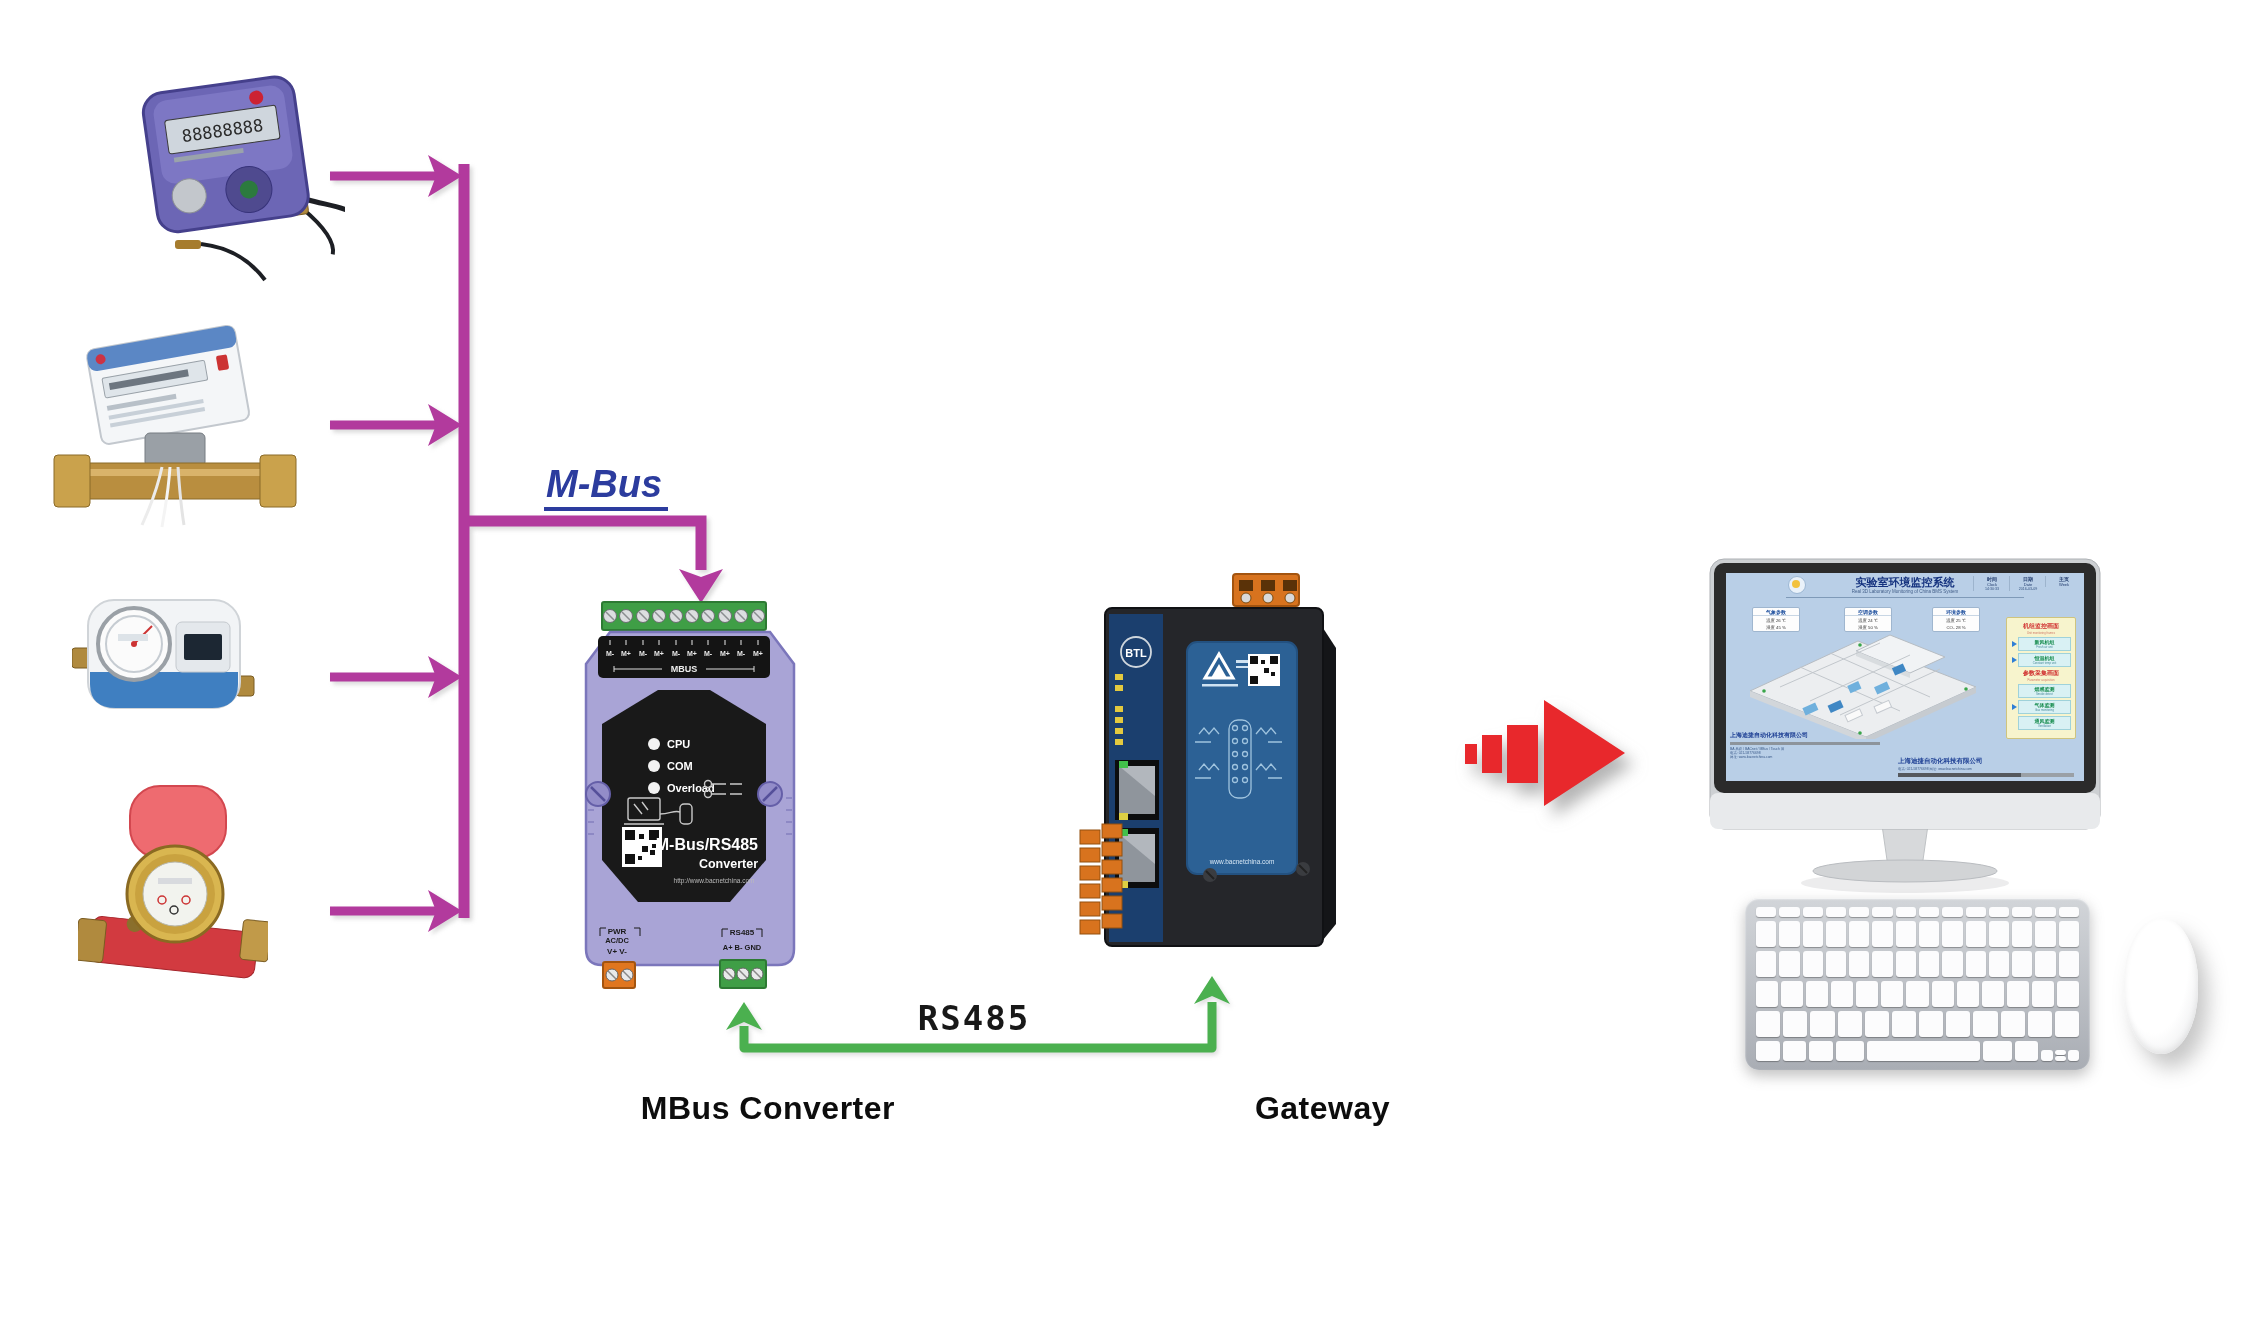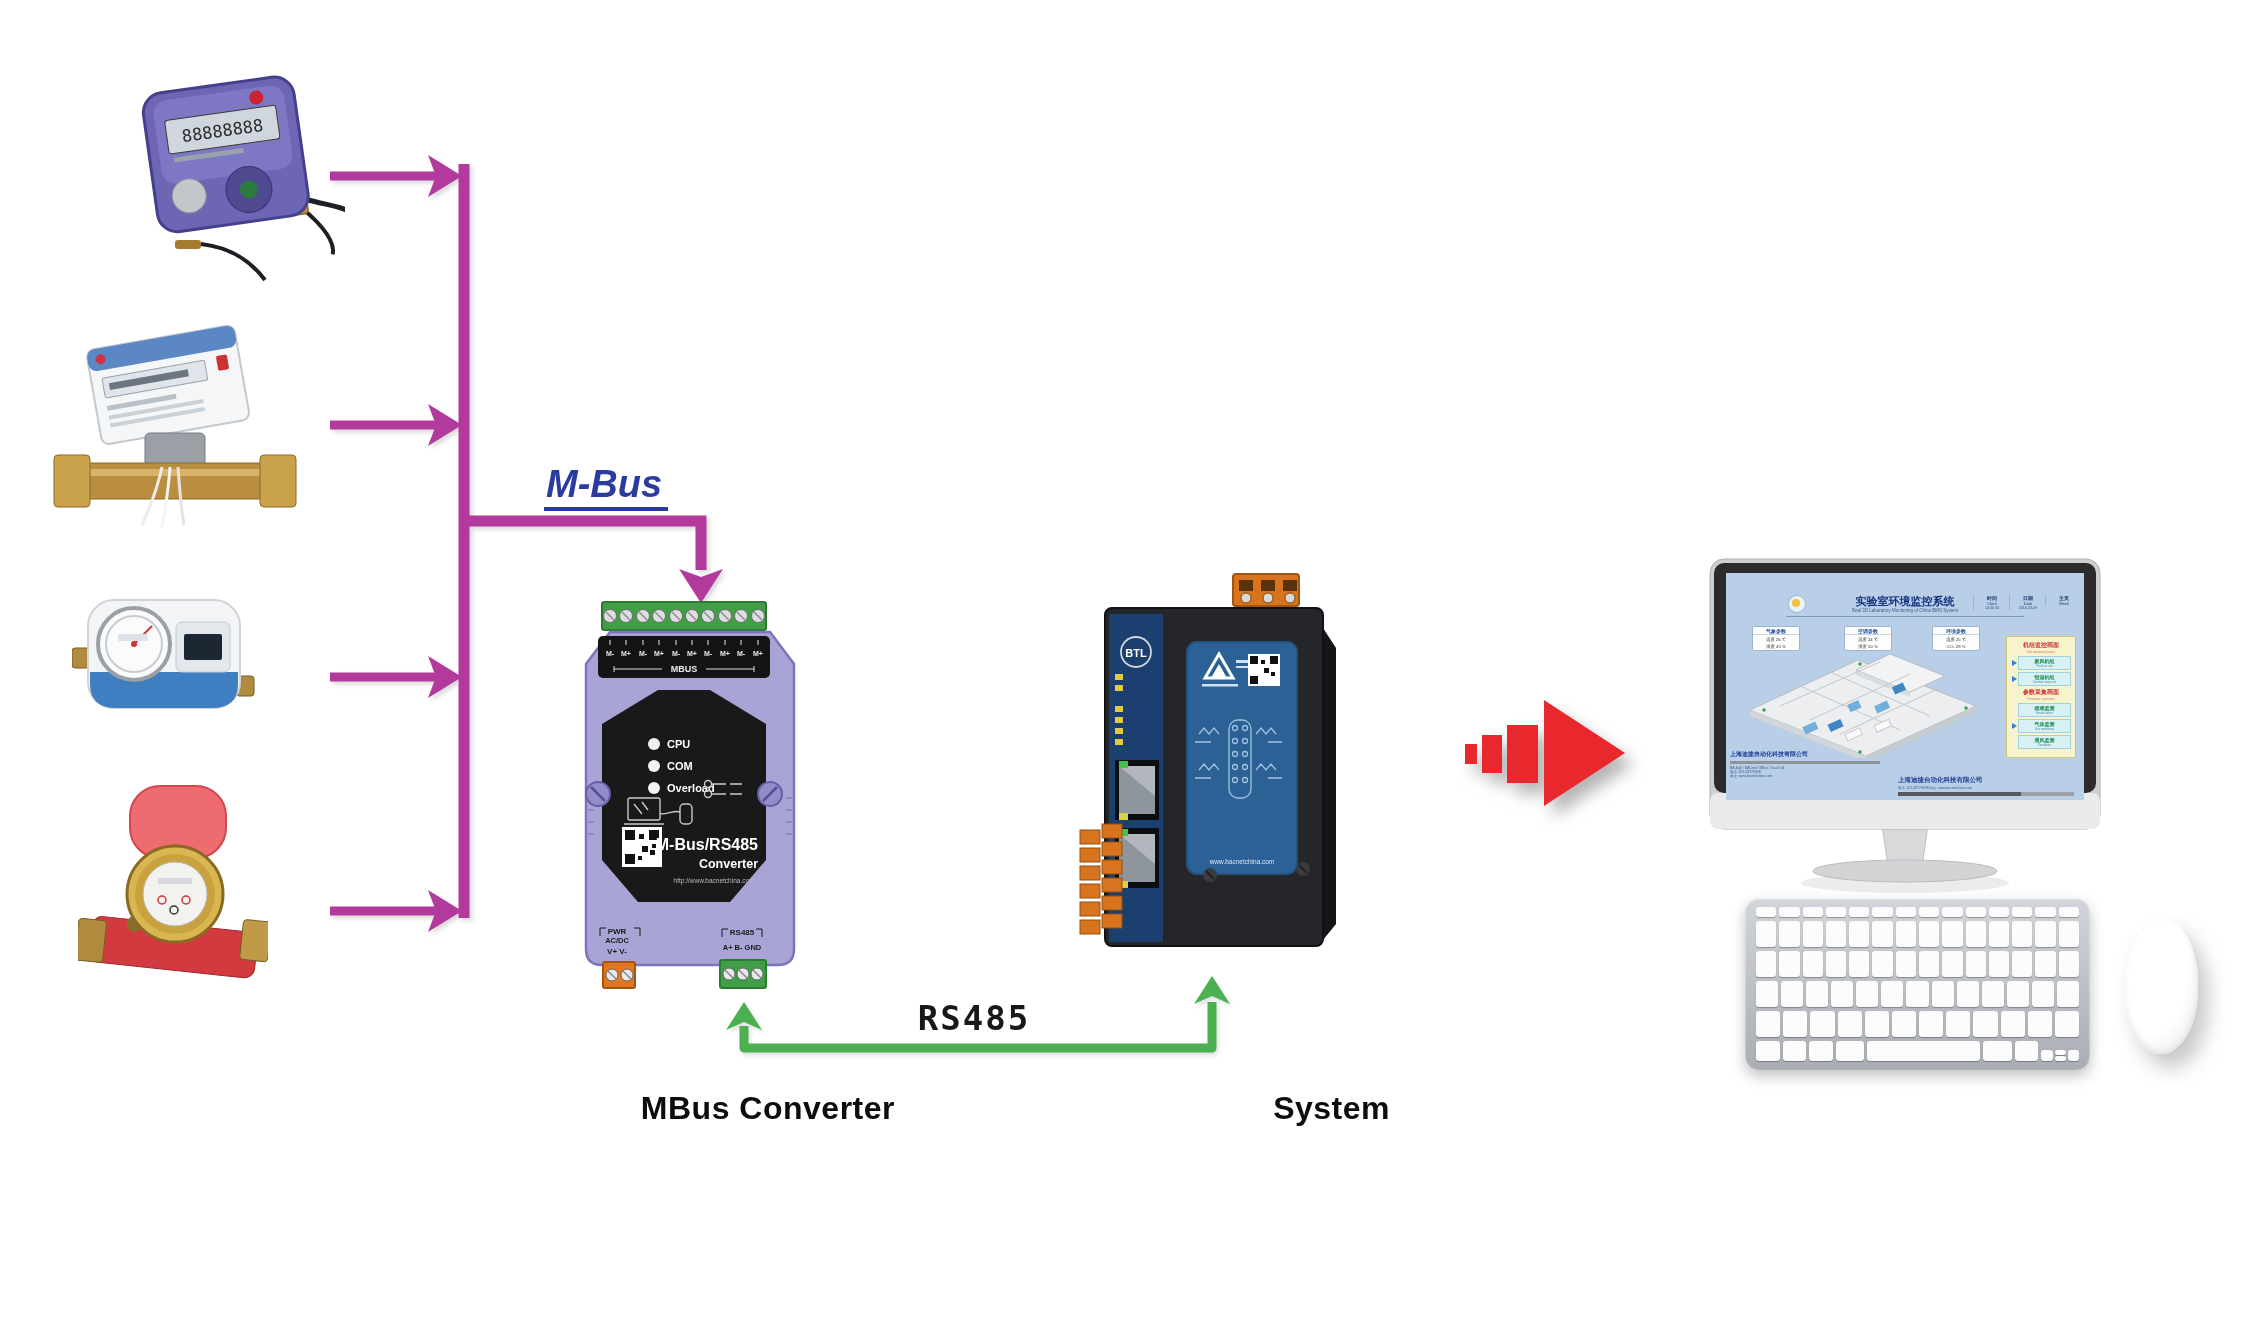--- a/index.html
+++ b/index.html
@@ -11,21 +11,21 @@
   
   .big-label{position:absolute;font-size:32px;font-weight:800;color:#0d0d0d;text-align:right;
              letter-spacing:0.5px;}
   .mbus-logo{position:absolute;left:544px;top:464px;color:#2c3c9e;font-size:38px;font-weight:800;
              font-style:italic;border-bottom:4px solid #2c3c9e;padding:0 6px 1px 2px;line-height:1.1;}
   .rs485-label{position:absolute;left:896px;top:998px;width:156px;text-align:center;
                font-family:"DejaVu Sans Mono", monospace;font-size:34px;font-weight:700;color:#181818;
                letter-spacing:2px;}
 
   
-  .screen{position:absolute;left:1726px;top:592px;width:358px;height:208px;background:#b9cfe7;
+  .screen{position:absolute;left:1726px;top:573px;width:358px;height:208px;background:#b9cfe7;
           overflow:hidden;font-family:"Liberation Sans", sans-serif;}
   .scr-title{position:absolute;top:2px;left:0;width:100%;text-align:center;font-size:11px;
              font-weight:700;color:#15337f;}
   .scr-sub{position:absolute;top:16px;left:0;width:100%;text-align:center;font-size:4.5px;color:#44608a;}
   .scr-hr{position:absolute;top:24px;left:60px;width:238px;border-top:1px solid #7f9ab8;}
   .sun{position:absolute;left:62px;top:3px;width:16px;height:16px;border-radius:50%;
        background:#eaf2fa;border:1px solid #9db8d4;}
   .sun i{position:absolute;left:3px;top:3px;width:8px;height:8px;border-radius:50%;background:#f2c23e;}
   .clockcol{position:absolute;top:3px;width:36px;text-align:center;color:#223c6e;
             border-left:1px solid #9db4cd;}
@@ -179,21 +179,21 @@
     <circle cx="97" cy="112" r="32" fill="#f2f3ee" stroke="#b8b8ae"></circle>
     <rect x="80" y="96" width="34" height="6" fill="#d8dade"></rect>
     <circle cx="84" cy="118" r="4" fill="none" stroke="#cc3333" stroke-width="1.5"></circle>
     <circle cx="108" cy="118" r="4" fill="none" stroke="#cc3333" stroke-width="1.5"></circle>
     <circle cx="96" cy="128" r="4" fill="none" stroke="#333" stroke-width="1.5"></circle>
   </svg>
 
   <div class="mbus-logo">M-Bus</div>
   <div class="rs485-label">RS485</div>
   <div class="big-label" style="left:505px;top:1090px;width:390px">MBus Converter</div>
-  <div class="big-label" style="left:1030px;top:1090px;width:360px">System</div>
+  <div class="big-label" style="left:1030px;top:1090px;width:360px">Gateway</div>
 
   <svg class="abs" style="left:572px;top:598px" width="236" height="412" viewBox="0 0 236 412">
     <rect x="30" y="4" width="164" height="28" rx="2" fill="#3f9e46" stroke="#2d7a33" stroke-width="2"></rect>
     <g fill="#dcdee0" stroke="#6a6d70">
       <circle cx="38" cy="18" r="6.5"></circle>
         <circle cx="54" cy="18" r="6.5"></circle>
         <circle cx="71" cy="18" r="6.5"></circle>
       <circle cx="87" cy="18" r="6.5"></circle>
         <circle cx="104" cy="18" r="6.5"></circle>
         <circle cx="120" cy="18" r="6.5"></circle>

